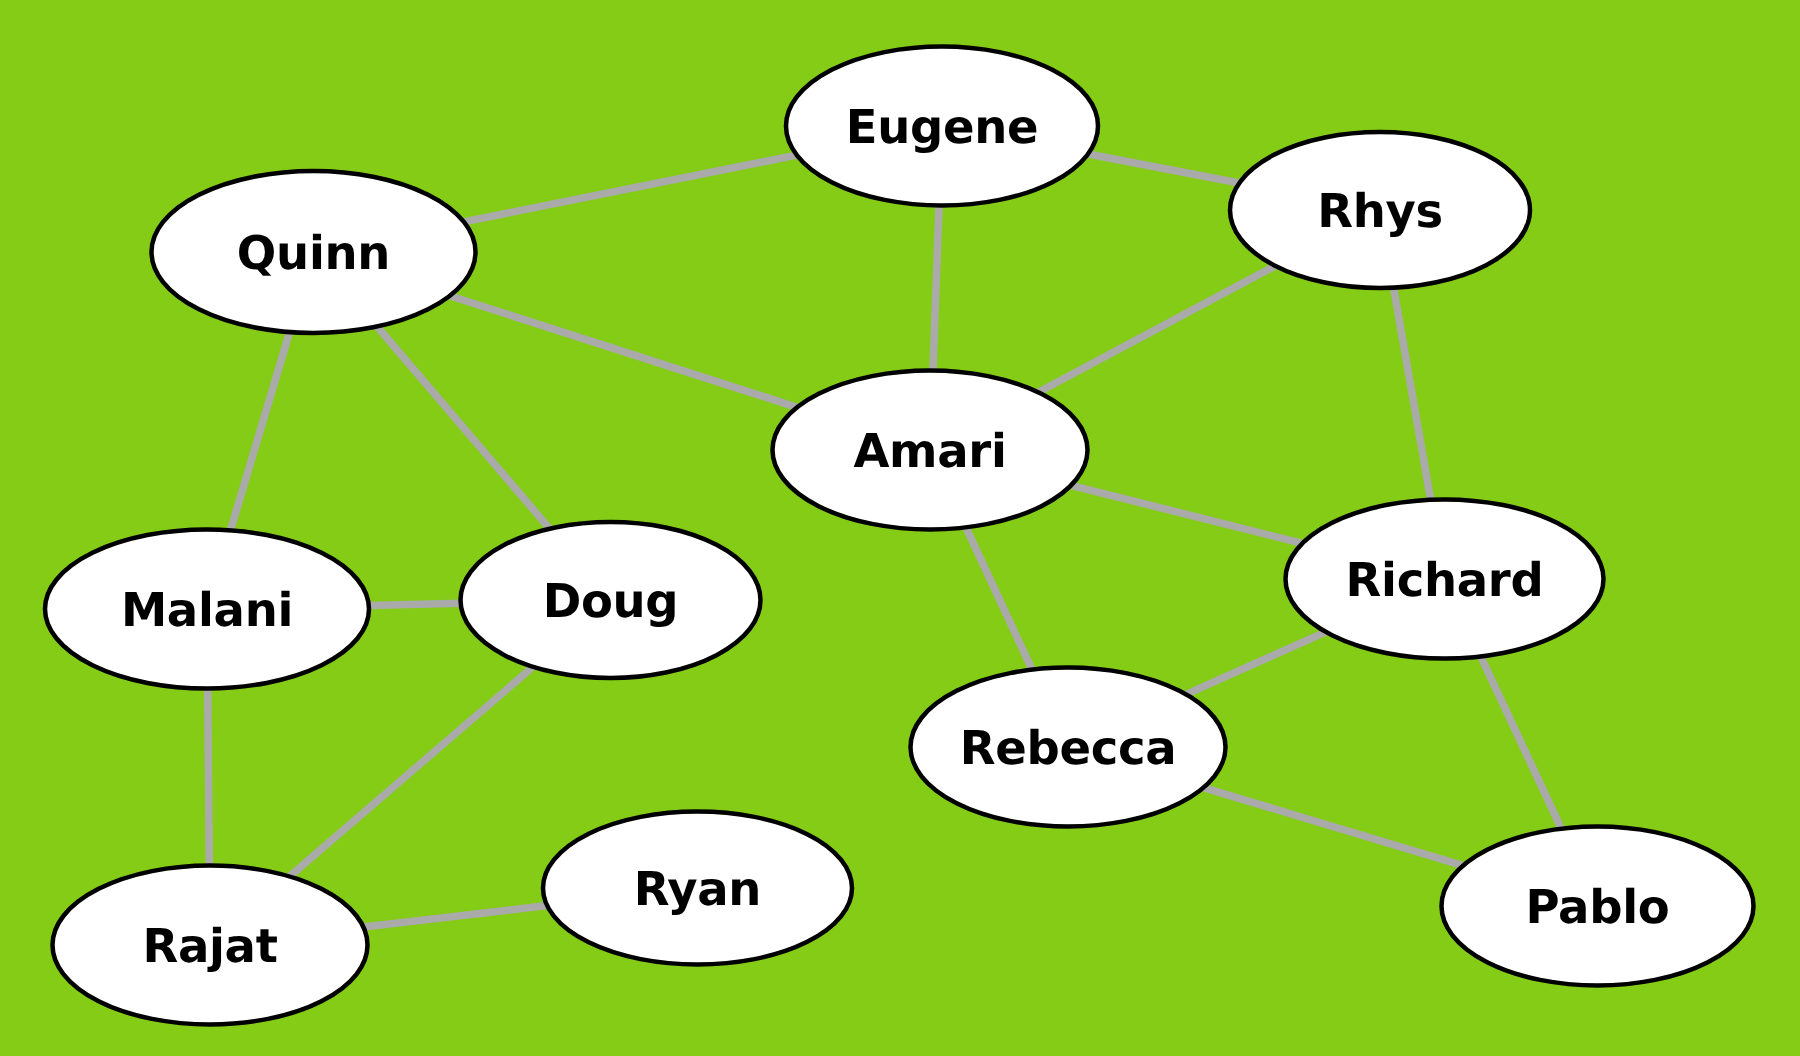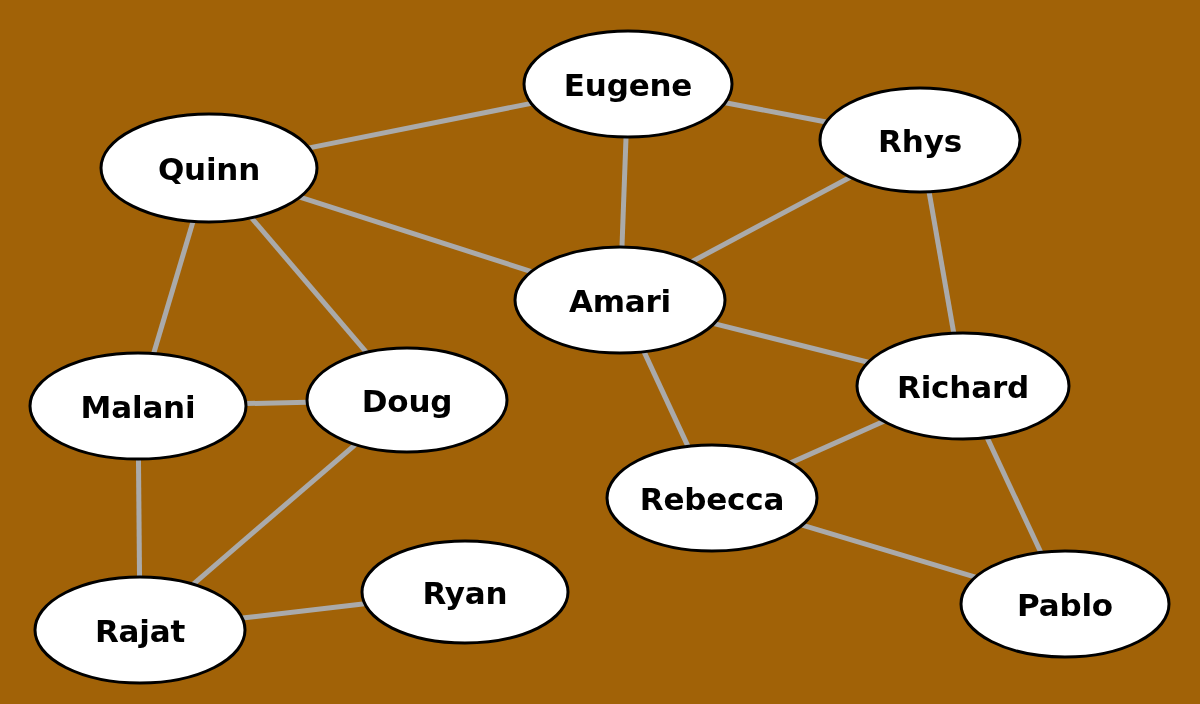--- a/index.html
+++ b/index.html
@@ -7,21 +7,21 @@
     padding: 0;
     background: #ffffff;
   }
   body {
     font-family: "DejaVu Sans", sans-serif;
   }
   #graph-canvas {
     position: relative;
     width: 1200px;
     height: 704px;
-    background: #a16207;
+    background: #84cc16;
     overflow: hidden;
   }
   #graph-svg {
     position: absolute;
     top: 0;
     left: 0;
     width: 1200px;
     height: 704px;
     display: block;
   }

